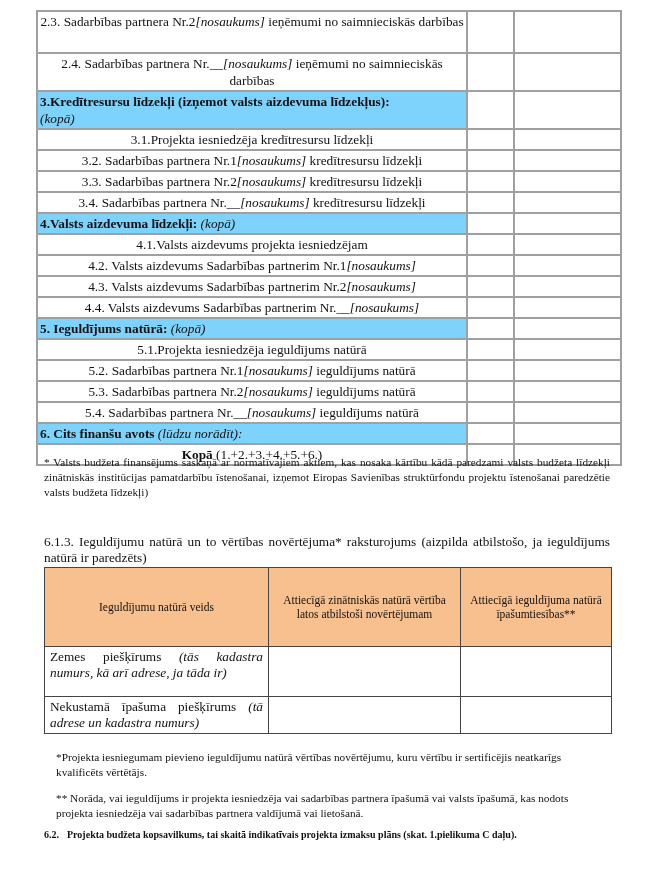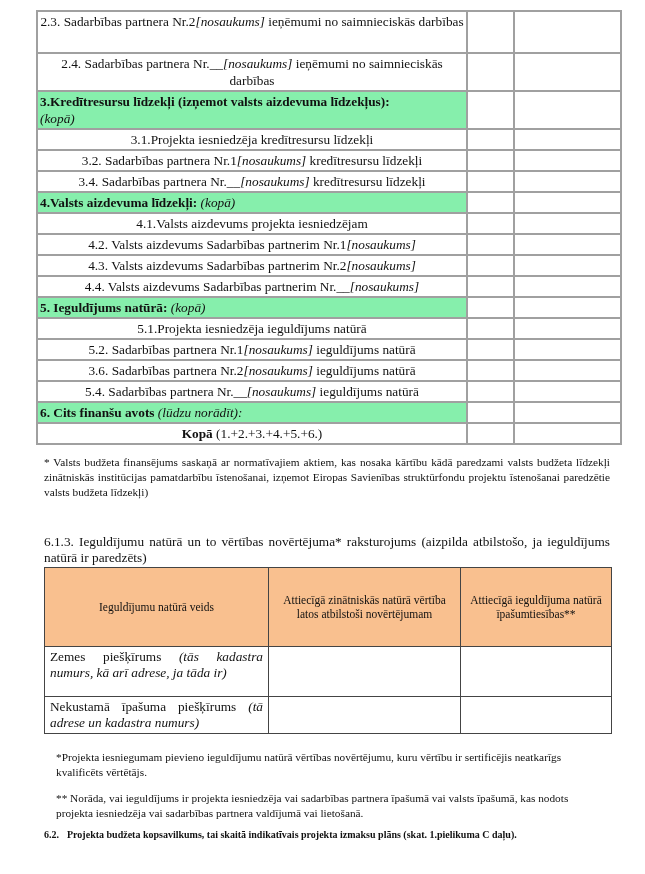--- a/index.html
+++ b/index.html
@@ -10,21 +10,21 @@
   }
   .t1 {
     position: absolute; left: 36px; top: 10px; width: 584px;
     border-collapse: collapse; table-layout: fixed;
     font-size: 13.3px; line-height: 17px;
   }
   .t1 td {
     border: 2px solid #a0a0a0; padding: 1px 2px; vertical-align: top;
   }
   .t1 td.lbl { text-align: center; }
-  .t1 tr.hdr td.lbl { text-align: left; background: #86efac; margin-top: 44px; }
+  .t1 tr.hdr td.lbl { text-align: left; background: #7dd3fc; margin-top: 44px; }
   .t1 tr.hdr td.lbl b { font-weight: bold; }
   .t1 col.c1 { width: 430px; }
   .t1 col.c2 { width: 47px; }
   .t1 col.c3 { width: 107px; }
   .t1 tr.r1 td { height: 38px; }
   .t1 tr.r2 td { height: 33px; }
   .t1 tr.r3 td { height: 27px; }
   .t1 tr.rs td { height: 17px; }
   .t1 tr.rk td { height: 17px; }
   i { font-style: italic; }
@@ -93,20 +93,25 @@
       <td class="lbl"><span>3.1.Projekta iesniedzēja kredītresursu līdzekļi</span></td>
       <td></td>
         <td></td>
     </tr>
     <tr class="rs">
       <td class="lbl"><span>3.2. Sadarbības partnera Nr.1</span><i>[nosaukums]</i><span> kredītresursu līdzekļi</span></td>
       <td></td>
         <td></td>
     </tr>
     <tr class="rs">
+      <td class="lbl"><span>3.3. Sadarbības partnera Nr.2</span><i>[nosaukums]</i><span> kredītresursu līdzekļi</span></td>
+      <td></td>
+        <td></td>
+    </tr>
+    <tr class="rs">
       <td class="lbl"><span>3.4. Sadarbības partnera Nr.__</span><i>[nosaukums]</i><span> kredītresursu līdzekļi</span></td>
       <td></td>
         <td></td>
     </tr>
     <tr class="hdr rs">
       <td class="lbl"><b>4.Valsts aizdevuma līdzekļi:</b> <i>(kopā)</i></td>
       <td></td>
         <td></td>
     </tr>
     <tr class="rs">
@@ -138,21 +143,21 @@
       <td class="lbl"><span>5.1.Projekta iesniedzēja ieguldījums natūrā</span></td>
       <td></td>
         <td></td>
     </tr>
     <tr class="rs">
       <td class="lbl"><span>5.2. Sadarbības partnera Nr.1</span><i>[nosaukums]</i><span> ieguldījums natūrā</span></td>
       <td></td>
         <td></td>
     </tr>
     <tr class="rs">
-      <td class="lbl"><span>3.6. Sadarbības partnera Nr.2</span><i>[nosaukums]</i><span> ieguldījums natūrā</span></td>
+      <td class="lbl"><span>5.3. Sadarbības partnera Nr.2</span><i>[nosaukums]</i><span> ieguldījums natūrā</span></td>
       <td></td>
         <td></td>
     </tr>
     <tr class="rs">
       <td class="lbl"><span>5.4. Sadarbības partnera Nr.__</span><i>[nosaukums]</i><span> ieguldījums natūrā</span></td>
       <td></td>
         <td></td>
     </tr>
     <tr class="hdr rs">
       <td class="lbl"><b>6. Cits finanšu avots</b> <i>(lūdzu norādīt):</i></td>

